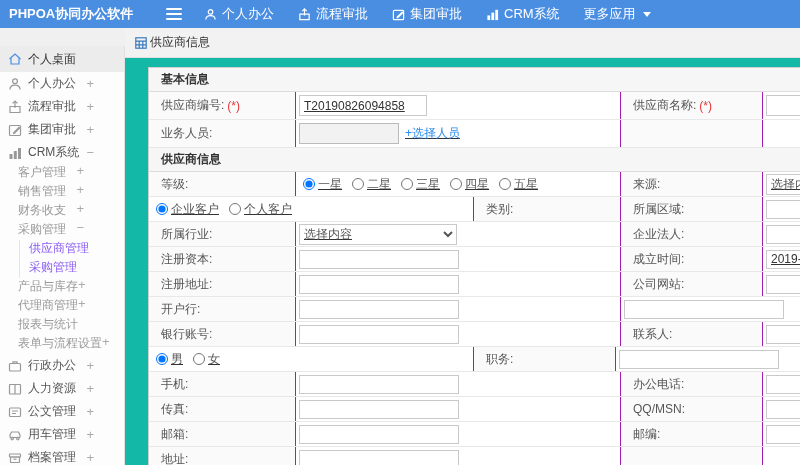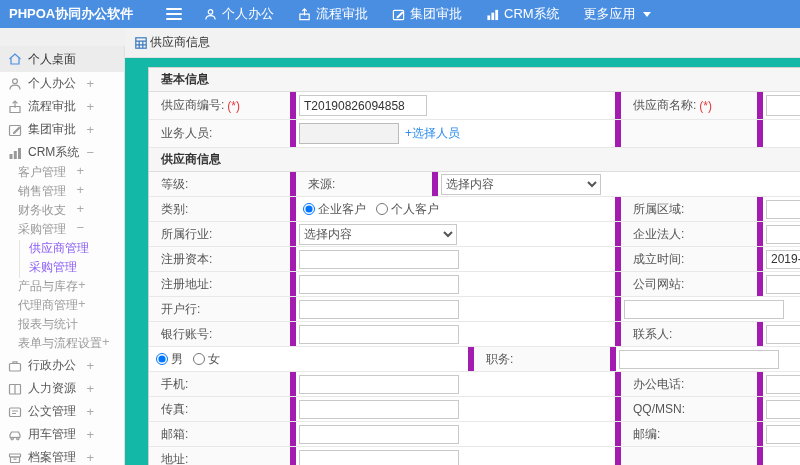--- a/index.html
+++ b/index.html
@@ -41,24 +41,24 @@
     background:linear-gradient(#44a0e8,#2a7fd0); border:1px solid #2a6fb5;
     border-radius:3px; padding:3px 9px; }
 
   
   .panel { margin:9px 0 0 23px; width:812px; background:#fff; border:1px solid #d0d0d0; }
   .sec-hdr { height:24px; background:#f6f6f6; border-bottom:1px solid #ddd;
     display:flex; align-items:center; padding-left:12px; font-weight:bold; color:#333; }
   .fr { display:flex; border-bottom:1px solid #e8e8e8; }
   .basic-row { height:28px; }
   .sup-row { height:25px; }
-  .fc { display:flex; align-items:center; border-right:6px solid #a21caf; overflow:hidden; }
+  .fc { display:flex; align-items:center; border-right:1px solid #a21caf; overflow:hidden; }
   .c1 { width:147px; } .c2 { width:325px; } .c3 { width:142px; } .c4 { flex:1; border-right:none; }
   .lblc { background:#fafafa; padding-left:12px; color:#555; }
-  .inpc { background:#fff; padding-left:3px; }
+  .inpc { background:#fff; padding-left:3px;text-decoration:underline; }
   .req { color:#e4393c; margin-left:3px; }
   .ti { border:1px solid #c9c9c9; height:21px; padding:0 4px; color:#333;
     font-family:"Liberation Sans","DejaVu Sans",sans-serif; font-size:12px; background:#fff; }
   .sup-row .ti { height:19px; }
   .w128 { width:128px; } .w100 { width:100px; background:#f2f2f2; border-color:#bbb; } .w160 { width:160px; }
   .sl { width:158px; height:21px; border:1px solid #c9c9c9; background:#fff; color:#555;
     font-family:"Liberation Sans","DejaVu Sans",sans-serif; font-size:12px; }
   .sl4 { width:160px; }
   .link { color:#2d8cf0; margin-left:6px; cursor:pointer; }
   .rg { display:flex; align-items:center; gap:10px; padding-left:4px; }
@@ -324,44 +324,68 @@
     </div>
 
     <div class="sec-hdr">
       <span>供应商信息</span>
     </div>
 
     <div class="fr sup-row">
       <div class="fc c1 lblc">
           <span>等级:</span>
         </div>
+      <div class="fc c2 inpc">
+        <div class="rg">
+          <label class="ro">
+              <input type="radio" name="level" checked="" style="">
+              <span>一星</span>
+            </label>
+          <label class="ro">
+              <input type="radio" name="level" style="">
+              <span>二星</span>
+            </label>
+          <label class="ro">
+              <input type="radio" name="level" style="">
+              <span>三星</span>
+            </label>
+          <label class="ro">
+              <input type="radio" name="level" style="">
+              <span>四星</span>
+            </label>
+          <label class="ro">
+              <input type="radio" name="level" style="">
+              <span>五星</span>
+            </label>
+        </div>
+      </div>
       <div class="fc c3 lblc">
           <span>来源:</span>
         </div>
       <div class="fc c4 inpc">
         <select class="sl sl4"><option>选择内容</option></select>
       </div>
     </div>
 
     <div class="fr sup-row">
-      <div class="fc c1 lblc">
-          <span>类别:</span>
-        </div>
       <div class="fc c2 inpc">
         <div class="rg">
           <label class="ro">
               <input type="radio" name="cat" checked="" style="">
               <span>企业客户</span>
             </label>
           <label class="ro">
               <input type="radio" name="cat" style="">
               <span>个人客户</span>
             </label>
         </div>
       </div>
+      <div class="fc c1 lblc">
+          <span>类别:</span>
+        </div>
       <div class="fc c3 lblc">
           <span>所属区域:</span>
         </div>
       <div class="fc c4 inpc">
           <input class="ti w160" style="">
         </div>
     </div>
 
     <div class="fr sup-row">
       <div class="fc c1 lblc">

